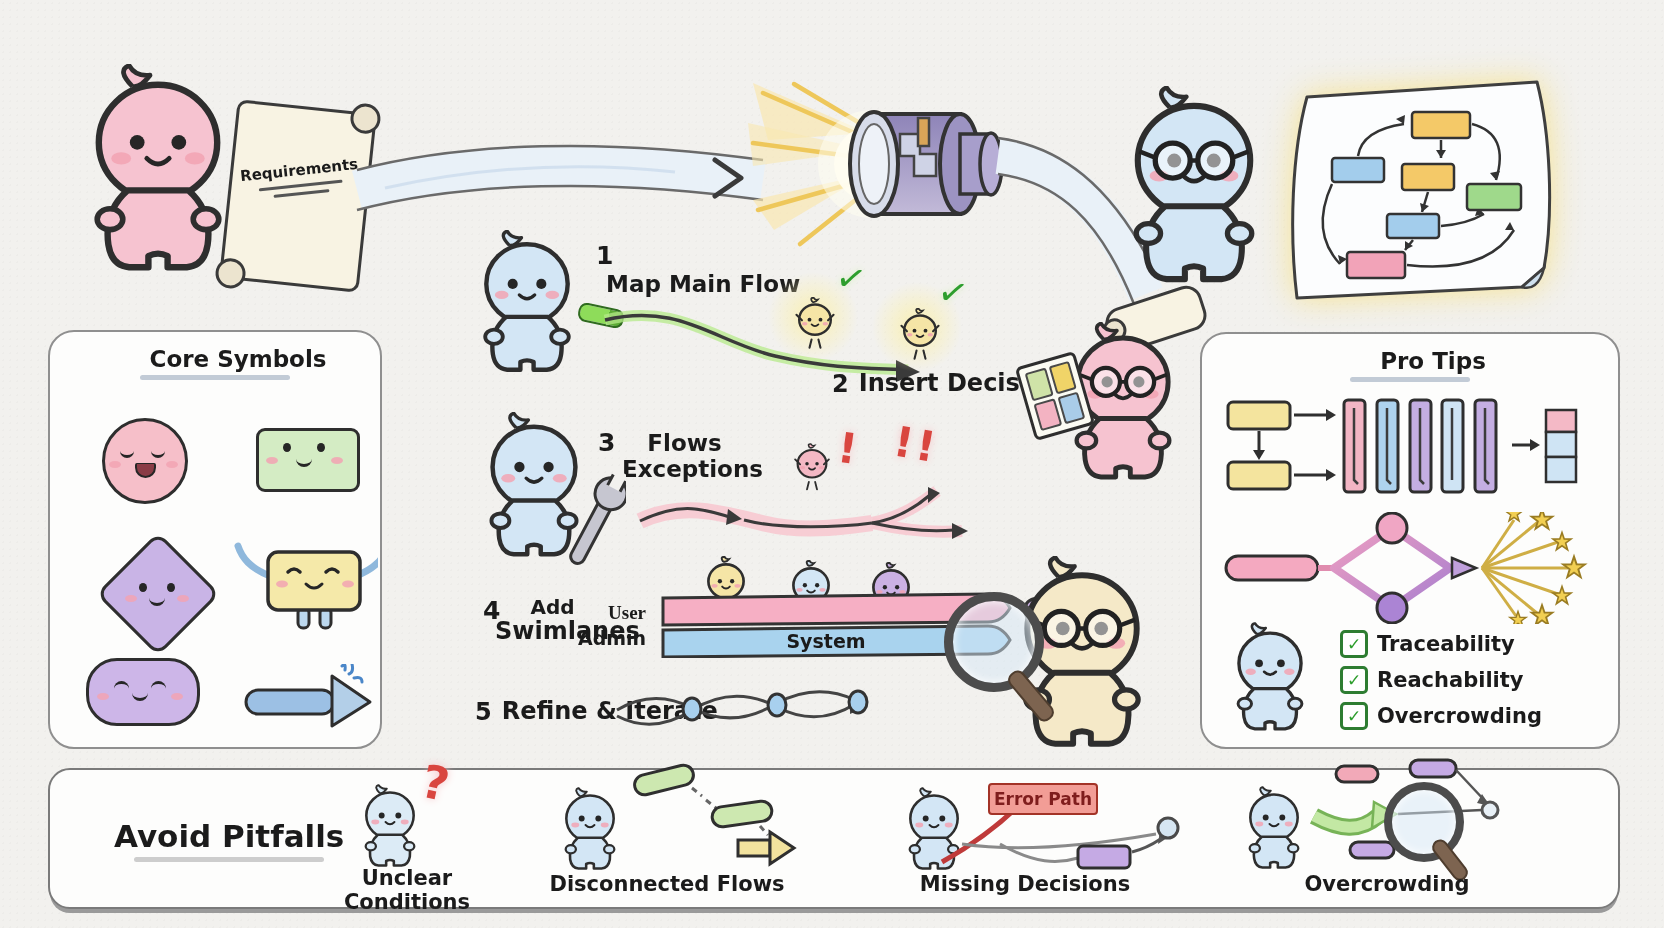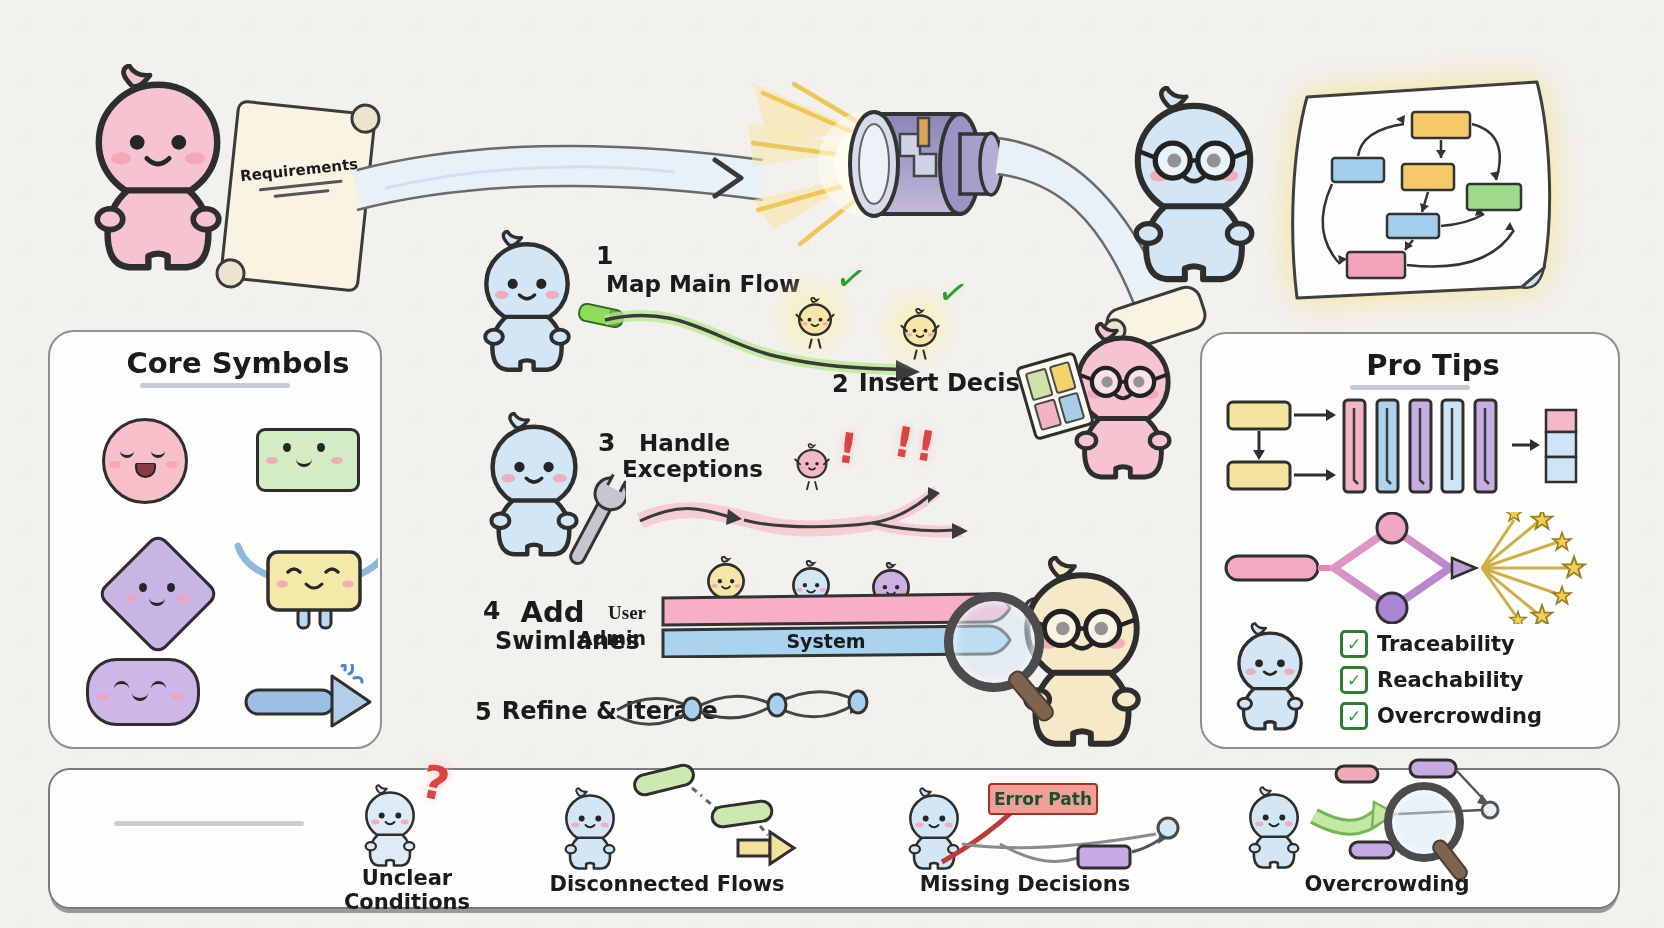--- a/index.html
+++ b/index.html
@@ -8,21 +8,21 @@
          background-image:radial-gradient(rgba(0,0,0,0.02) 1px, transparent 1px);background-size:7px 7px;}
   .abs{position:absolute;}
   .bold{font-weight:bold;}
   
   .title-wrap{left:0;right:0;top:30px;text-align:center;}
   .title-band{display:inline-block;background:#dbdbdb;border-radius:24px;padding:6px 34px 10px;
               box-shadow:0 4px 3px rgba(0,0,0,.12);}
   .title-text{font-size:31px;font-weight:bold;color:#141414;letter-spacing:.5px;}
   
   .panel{position:absolute;background:#fdfdfc;border:2px solid #8f8f8f;border-radius:26px;}
-  .panel-title{font-weight:bold;font-size:29px;text-align:center;margin-top:14px;padding-left:46px;}
+  .panel-title{font-weight:bold;font-size:23px;text-align:center;margin-top:14px;padding-left:46px;}
   .title-underline{height:5px;background:#c2cbd6;border-radius:3px;margin:3px auto 0;}
   
   .step-num{font-weight:bold;font-size:25px;}
   .step-label{font-weight:bold;font-size:23px;line-height:1.12;}
   .lane-label{font-weight:bold;font-size:19px;}
   .pit-label{font-weight:bold;font-size:21px;text-align:center;}
   
   .eye{position:absolute;width:8px;height:9px;background:#262626;border-radius:50%;}
   .eye-happy{position:absolute;width:14px;height:8px;border-bottom:3.5px solid #262626;border-radius:0 0 14px 14px;}
   .eye-sleep{position:absolute;width:15px;height:8px;border-top:3.5px solid #262626;border-radius:15px 15px 0 0;}
@@ -38,21 +38,21 @@
   .glow{position:absolute;border-radius:50%;background:radial-gradient(closest-side, rgba(250,240,175,.95), rgba(250,240,175,0));}
   .check{position:absolute;font-weight:bold;color:var(--check-green,#2e9e2e);text-shadow:0 0 7px #d8f0c0;}
   .excl{position:absolute;font-weight:bold;color:#d9453f;text-shadow:0 0 8px #f6c6ca;}
   .mag{position:absolute;border:9px solid #4c4c4c;border-radius:50%;background:rgba(213,232,246,.5);box-shadow:inset 0 0 10px #fff;}
   .mag-handle{position:absolute;background:#7d6450;border:2px solid #4e3d2e;border-radius:8px;}
   .marker-pen{position:absolute;width:42px;height:15px;border:2.5px solid #2f6b1f;border-radius:8px;
               background:linear-gradient(90deg,var(--flow-green,#8edc5a) 68%,#5cab35 68%);transform:rotate(12deg);}
   .card{position:absolute;background:#fbfbf3;border:3px solid #2e2e2e;border-radius:6px;transform:rotate(-16deg);
         display:grid;grid-template-columns:1fr 1fr;gap:3px;padding:5px;box-sizing:border-box;}
   .card div{border:2px solid #4a4a4a;border-radius:3px;}
-  .errbox{position:absolute;background:#f29d96;border:2.5px solid #a33327;border-radius:4px;color:#14532d;
+  .errbox{position:absolute;background:#f29d96;border:2.5px solid #a33327;border-radius:4px;color:#7f1d1d;
           font-weight:bold;font-size:17px;display:flex;align-items:center;justify-content:center;}
   .chk{width:22px;height:22px;border:3px solid #2e7d32;border-radius:5px;background:#fff;display:flex;
        align-items:center;justify-content:center;font-size:17px;font-weight:bold;color:var(--check-green,#2e9e2e);flex:0 0 auto;}
   .chk-row{display:flex;align-items:center;gap:9px;margin-bottom:8px;}
   .chk-label{font-weight:bold;font-size:21px;}
 </style>
 </head>
 <body>
 
 <div class="stage">
@@ -221,21 +221,21 @@
     </svg>
   <div class="card" style="left:1024px;top:358px;width:62px;height:76px;">
     <div style="background:#cfe3a8;"></div>
     <div style="background:#f0d468;"></div>
     <div style="background:#f3b3c2;"></div>
     <div style="background:#a9cce8;"></div>
   </div>
 
   <span class="abs step-num" style="left:598px;top:428px;">3</span>
   <div class="abs" style="left:622px;top:431px;width:125px;text-align:center;">
-    <div class="step-label">Handle</div>
+    <div class="step-label">Flows</div>
     <div class="step-label">Exceptions</div>
   </div>
   <svg class="abs" style="left:478px;top:412px;color:var(--blue-character)" width="112" height="157" viewBox="0 0 100 140">
       <use href="#sym-chibi"></use>
     </svg>
   <svg class="abs" style="left:566px;top:466px;" width="60" height="112" viewBox="0 0 60 112">
     <g transform="rotate(28 30 56)">
       <rect x="23" y="32" width="14" height="70" rx="7" fill="#c6c6d0" stroke="#333" stroke-width="3"></rect>
       <circle cx="30" cy="24" r="16" fill="#c6c6d0" stroke="#333" stroke-width="3"></circle>
       <rect x="23" y="0" width="14" height="18" fill="#f2f1ee"></rect>
@@ -257,21 +257,21 @@
     <polygon points="320,40 336,48 320,56" fill="#3a3a3a"></polygon>
   </svg>
   <svg class="abs" style="left:792px;top:438px;color:#f4b8c4" width="40" height="54" viewBox="0 0 64 86">
       <use href="#sym-mini"></use>
     </svg>
   <span class="excl" style="left:838px;top:424px;font-size:42px;transform:rotate(8deg);">!</span>
   <span class="excl" style="left:894px;top:420px;font-size:42px;transform:rotate(10deg);letter-spacing:3px;">!!</span>
 
   <span class="abs step-num" style="left:483px;top:596px;">4</span>
   <div class="abs" style="left:495px;top:596px;width:115px;text-align:center;">
-    <div class="step-label" style="font-size:29px;">Add</div>
+    <div class="step-label" style="font-size:20px;">Add</div>
     <div class="step-label" style="font-size:24px;">Swimlanes</div>
   </div>
   <div class="abs lane-label" style="left:588px;top:602px;width:58px;text-align:right;font-family:Liberation Serif, serif;">User</div>
   <div class="abs lane-label" style="left:578px;top:627px;width:68px;text-align:right;">Admin</div>
   <svg class="abs" style="left:658px;top:552px;" width="402" height="106" viewBox="0 0 402 106">
     <use href="#sym-head" x="45" y="4" width="46" height="49" style="color:var(--yellow-character)"></use>
     <use href="#sym-head" x="130" y="8" width="46" height="49" style="color:var(--blue-character)"></use>
     <use href="#sym-head" x="210" y="10" width="46" height="49" style="color:var(--purple-character)"></use>
     <path d="M5,46 L330,42 Q344,42 352,56 Q344,70 330,70 L5,73 Z" style="fill:var(--lane-pink)" stroke="#333" stroke-width="3"></path>
     <path d="M5,78 L330,74 Q344,74 352,88 Q344,102 330,102 L5,105 Z" style="fill:var(--lane-blue)" stroke="#333" stroke-width="3"></path>
@@ -440,20 +440,21 @@
       </div>
       <div class="chk-row">
         <span class="chk">✓</span>
         <span class="chk-label">Overcrowding</span>
       </div>
     </div>
   </div>
 
   <div class="panel" style="left:48px;top:768px;width:1568px;height:137px;border-color:#7a7a7a;border-radius:22px;box-shadow:0 6px 0 -2px #9a9a9a;">
     <div class="abs" style="left:64px;top:48px;">
+      <div class="bold" style="font-size:31px;">Avoid Pitfalls</div>
       <div class="title-underline" style="width:190px;background:#cdcdcd;"></div>
     </div>
 
     <svg class="abs" style="left:308px;top:14px;color:#dcebf6" width="64" height="90" viewBox="0 0 100 140">
         <use href="#sym-chibi"></use>
       </svg>
     <span class="abs excl" style="left:372px;top:-14px;font-size:46px;transform:rotate(12deg);">?</span>
     <div class="abs pit-label" style="left:252px;top:96px;width:210px;">Unclear Conditions</div>
 
     <svg class="abs" style="left:508px;top:17px;color:var(--blue-character)" width="64" height="90" viewBox="0 0 100 140">

